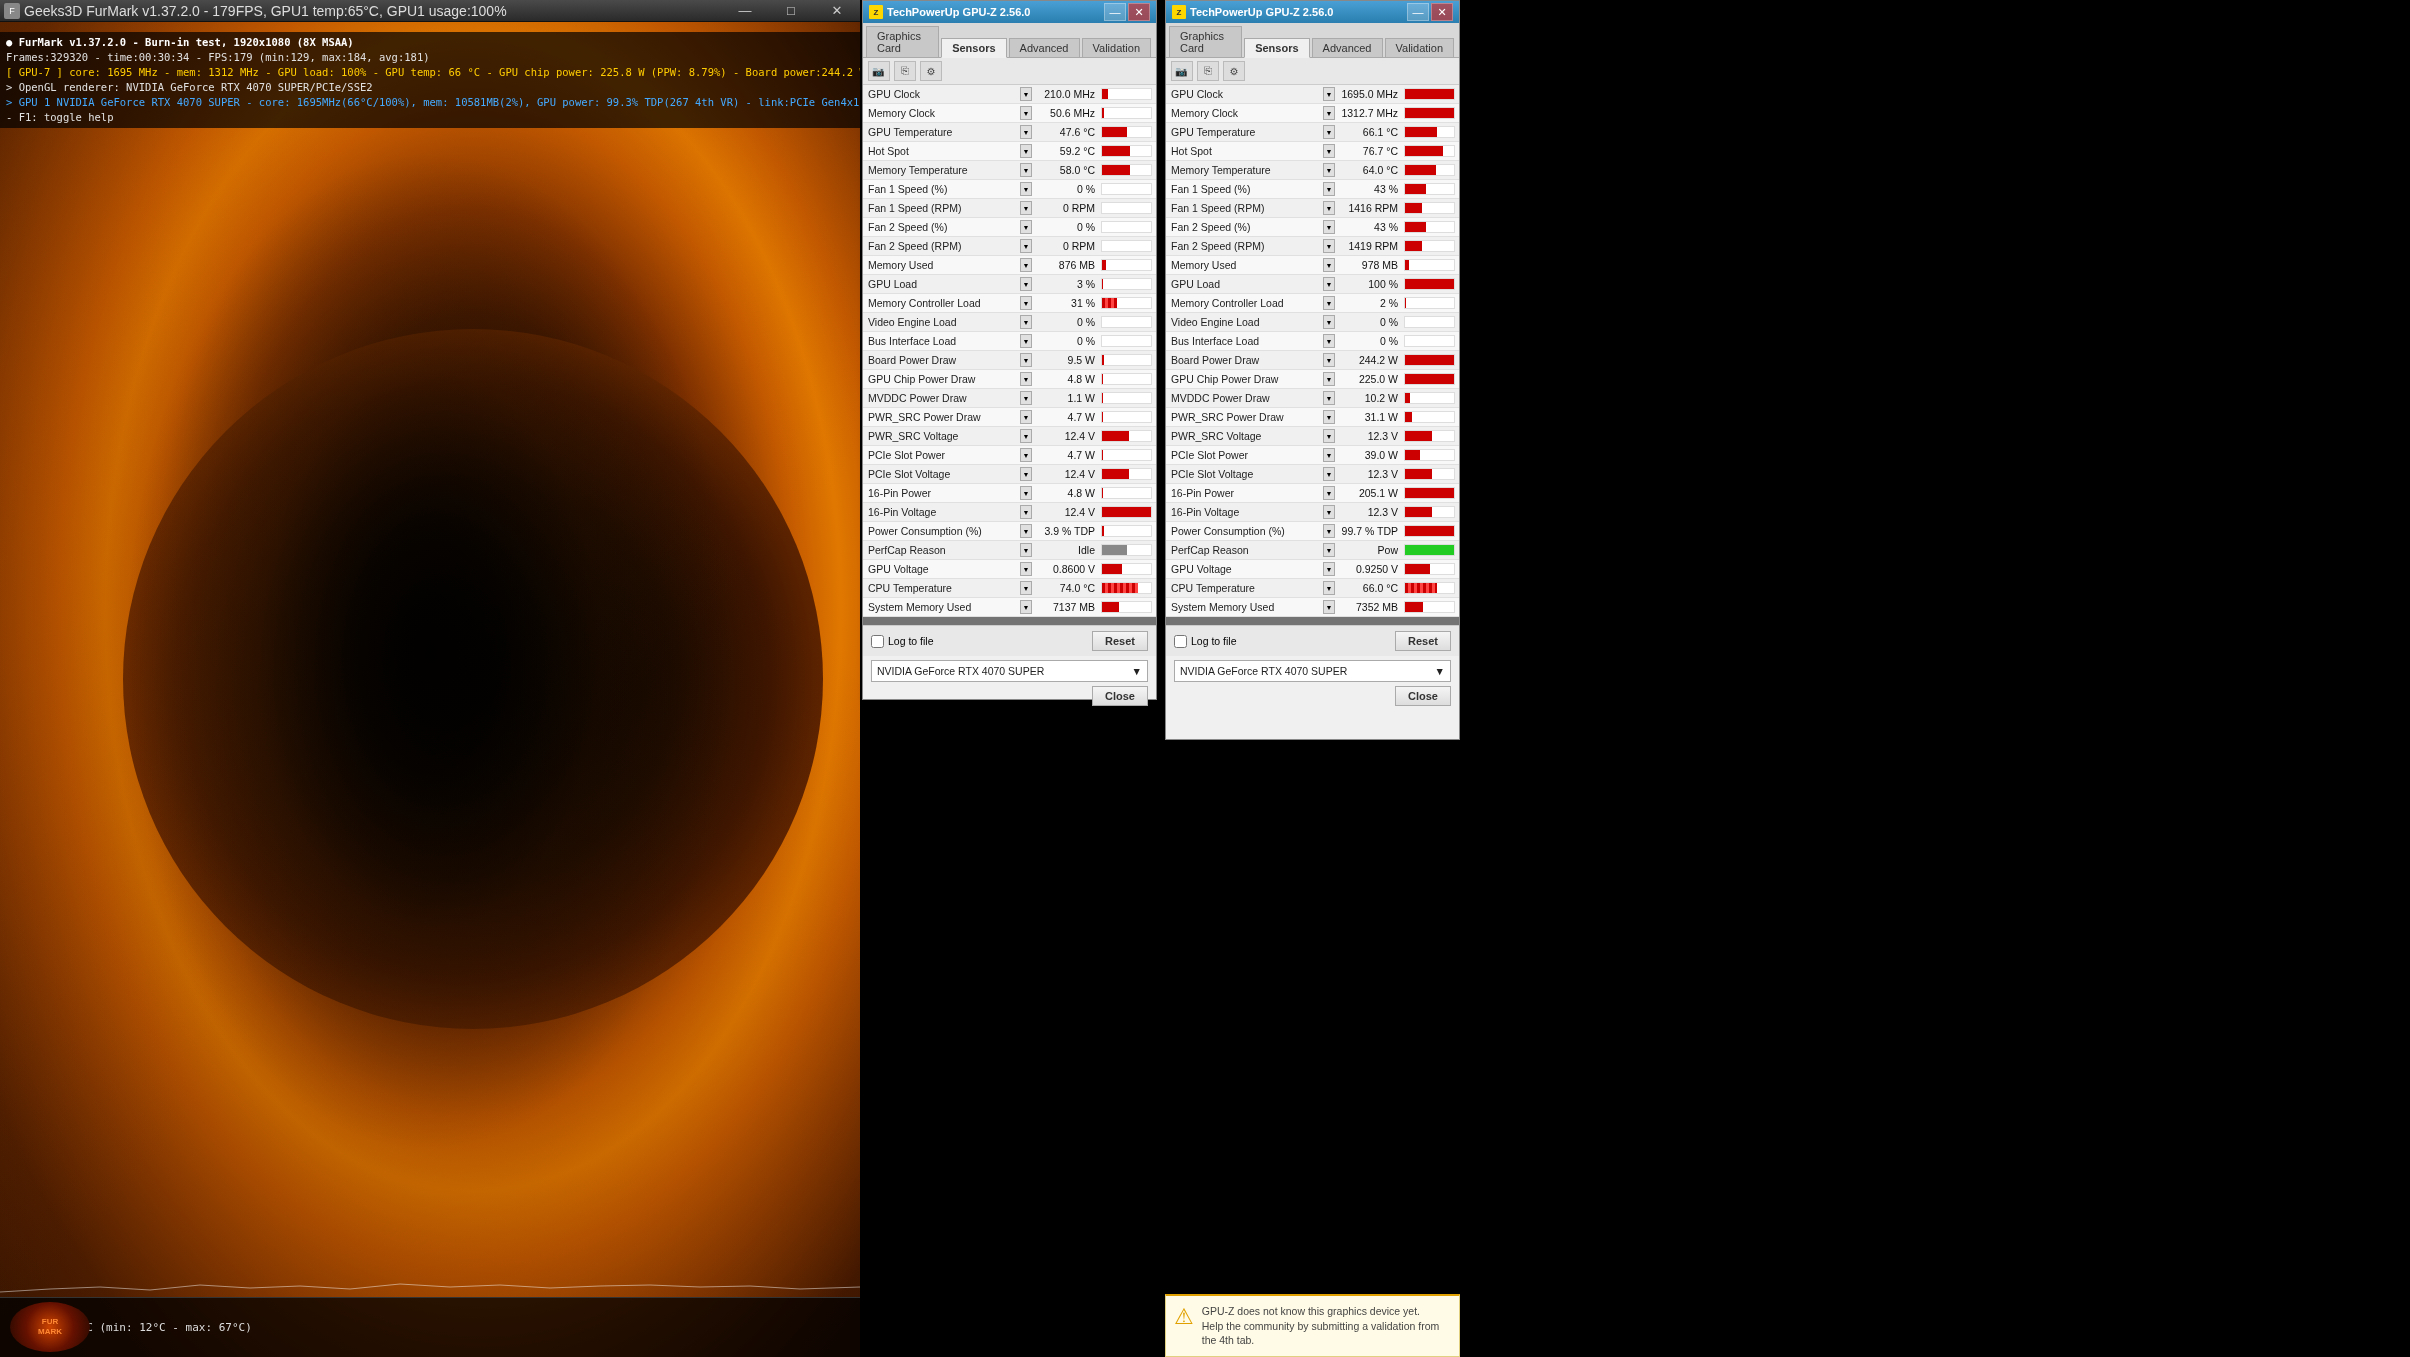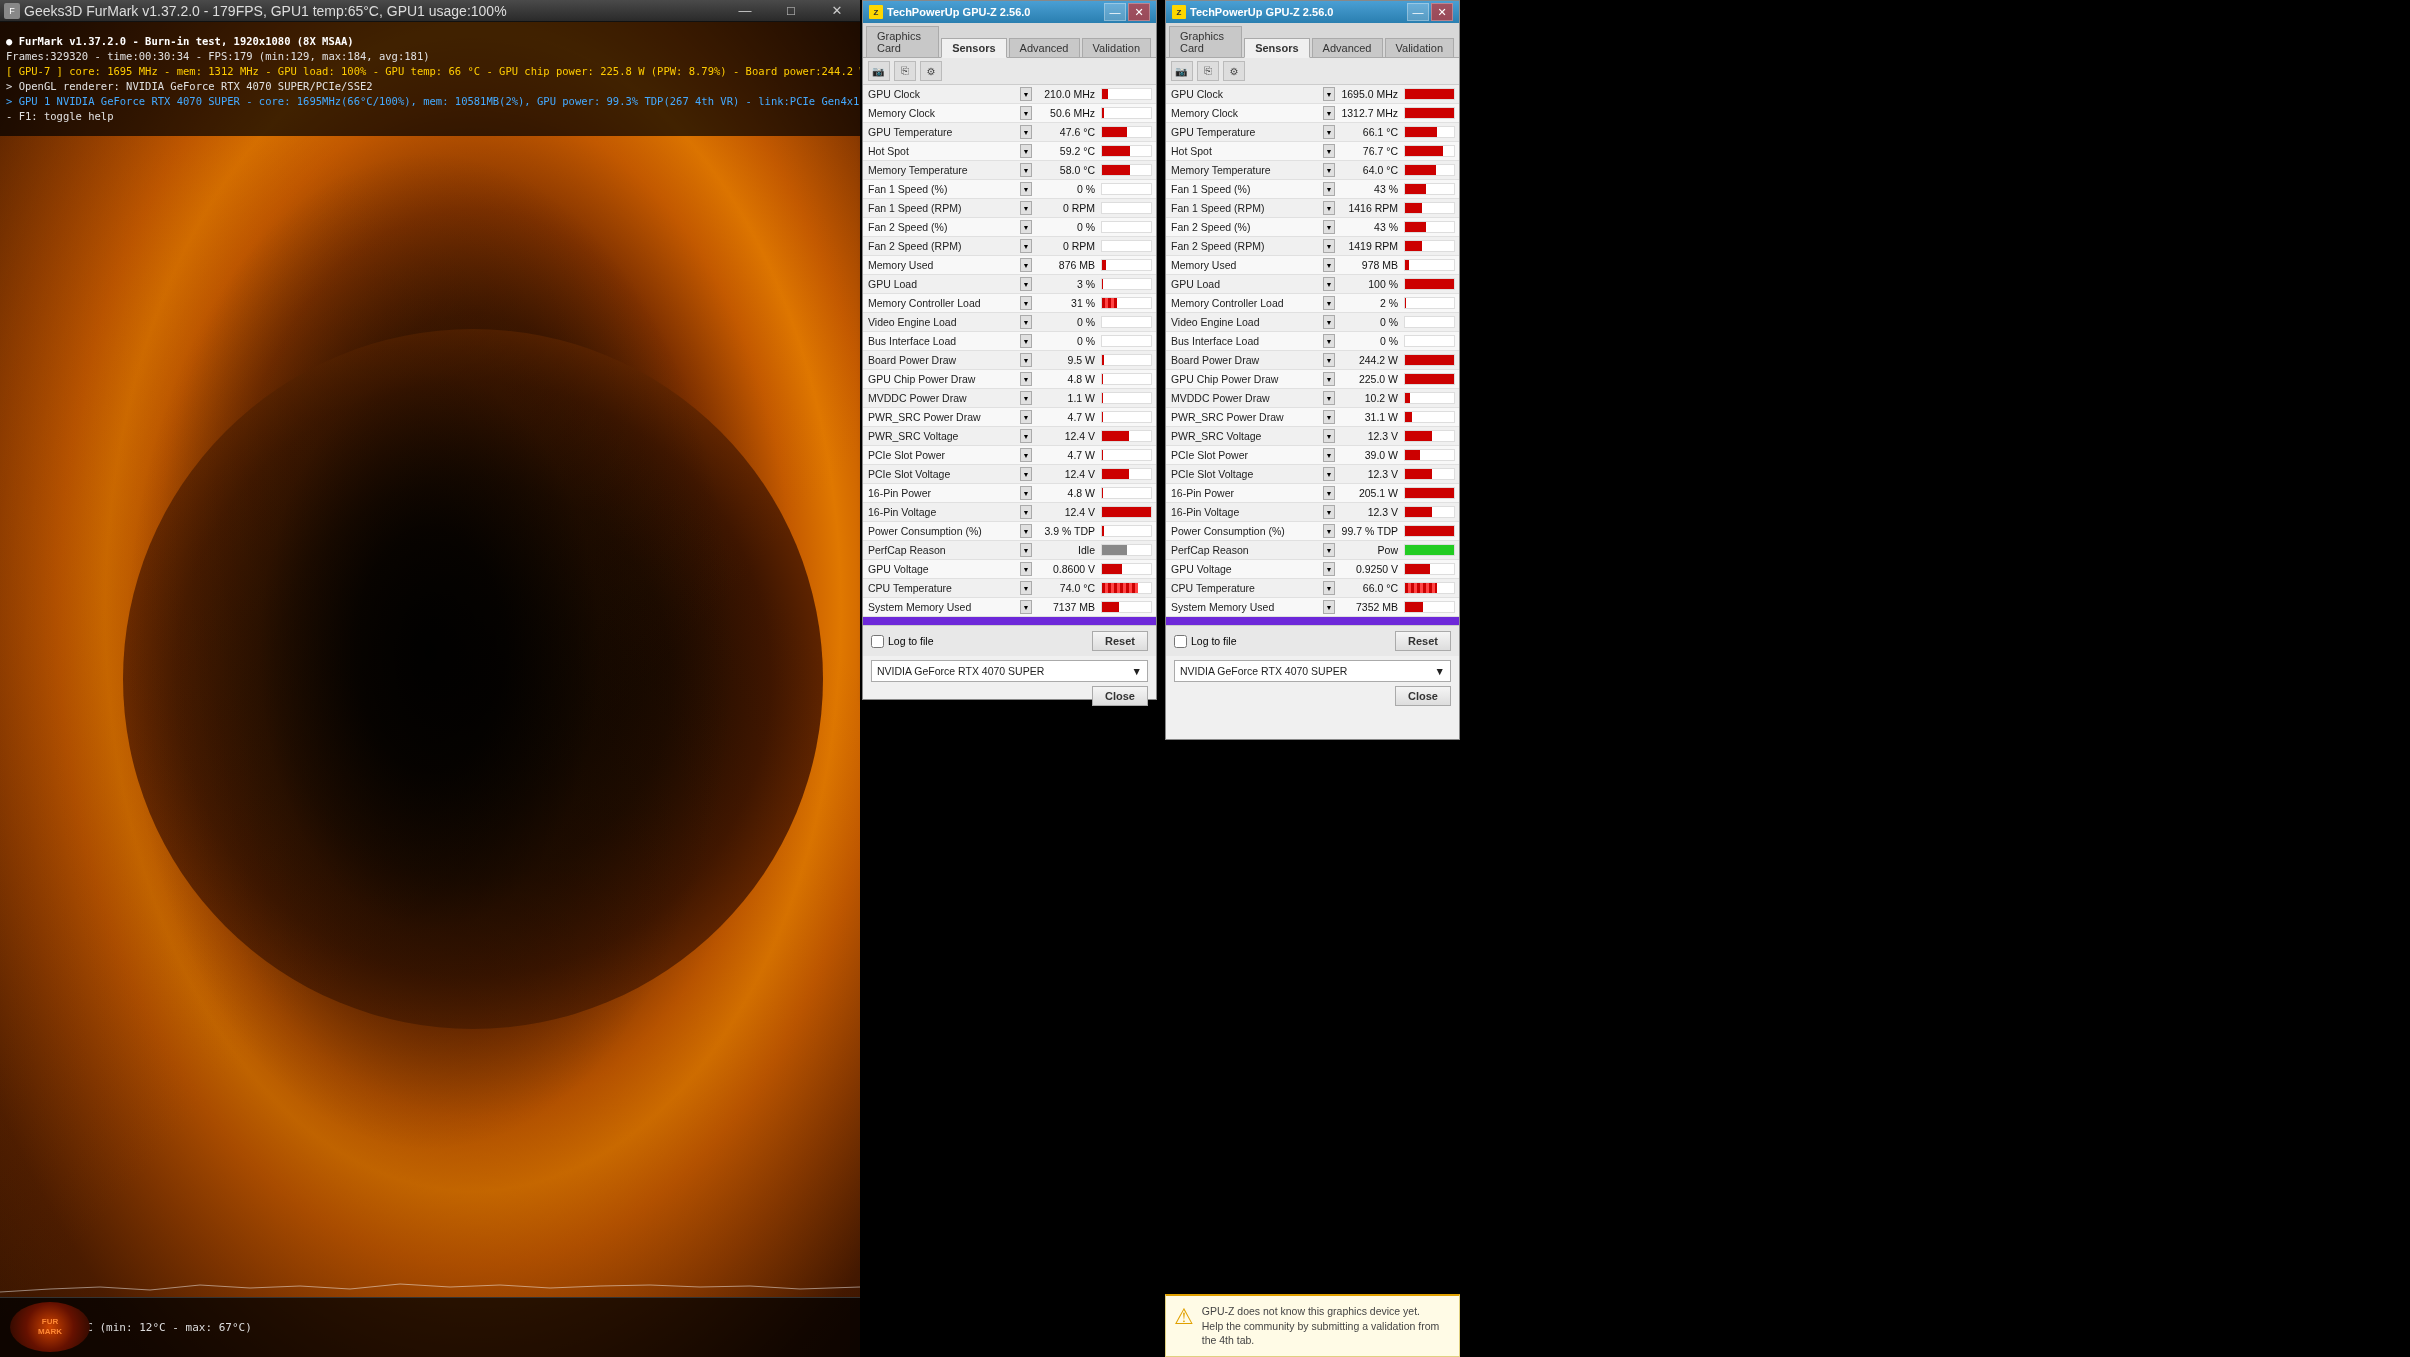--- a/index.html
+++ b/index.html
@@ -53,23 +53,23 @@
     }
     #furmark-titlebar .win-btn {
       width: 46px; height: 22px;
       display: flex; align-items: center; justify-content: center;
       color: #ccc; font-size: 13px; cursor: pointer;
     }
 
     
     #furmark-info {
       position: absolute;
-      top: 22px; left: 0; width: 1020px;
+      top: 32px; left: 0; width: 1020px;
       z-index: 10;
-      padding: 12px 6px;
+      padding: 3px 6px;
       background: rgba(0,0,0,0.7);
     }
     .furmark-info-line {
       color: #e0e0e0; font-size: 10.5px; line-height: 15px;
       font-family: Consolas, monospace;
       white-space: nowrap;
     }
     .furmark-info-line.yellow { color: #ffcc00; }
     .furmark-info-line.blue { color: #44aaff; }
     .furmark-info-line.white { color: #ffffff; font-weight: bold; }
@@ -182,21 +182,21 @@
     }
     .gpuz-toolbar-btn {
       width: 22px; height: 20px;
       background: #ddd;
       border: 1px solid #bbb;
       display: flex; align-items: center; justify-content: center;
       cursor: pointer; font-size: 10px; color: #444;
     }
 
     .gpuz-content {
-      background: #6d28d9;
+      background: #737373;
       overflow: hidden;
     }
 
     
     .sensor-row {
       display: flex;
       align-items: center;
       height: 19px;
       border-bottom: 1px solid #e0e0e0;
       padding: 0 2px;

